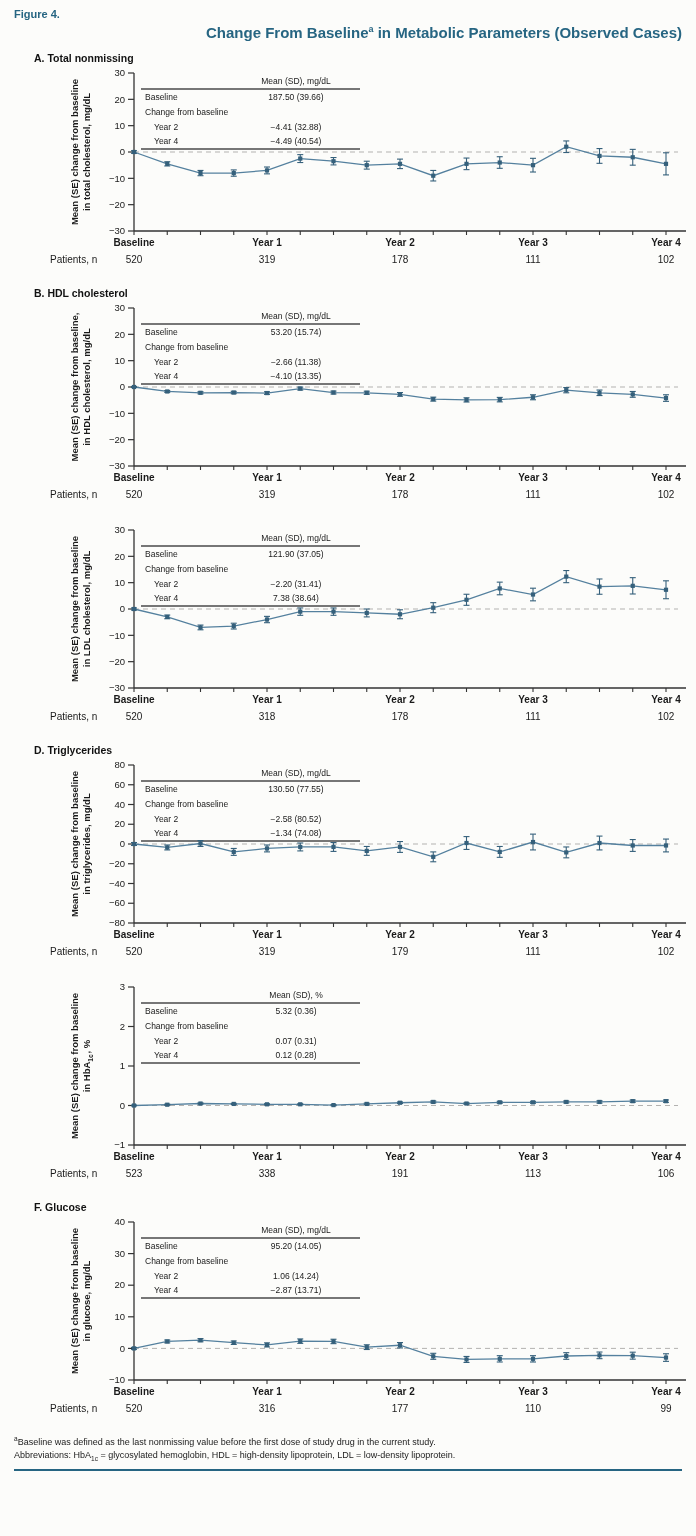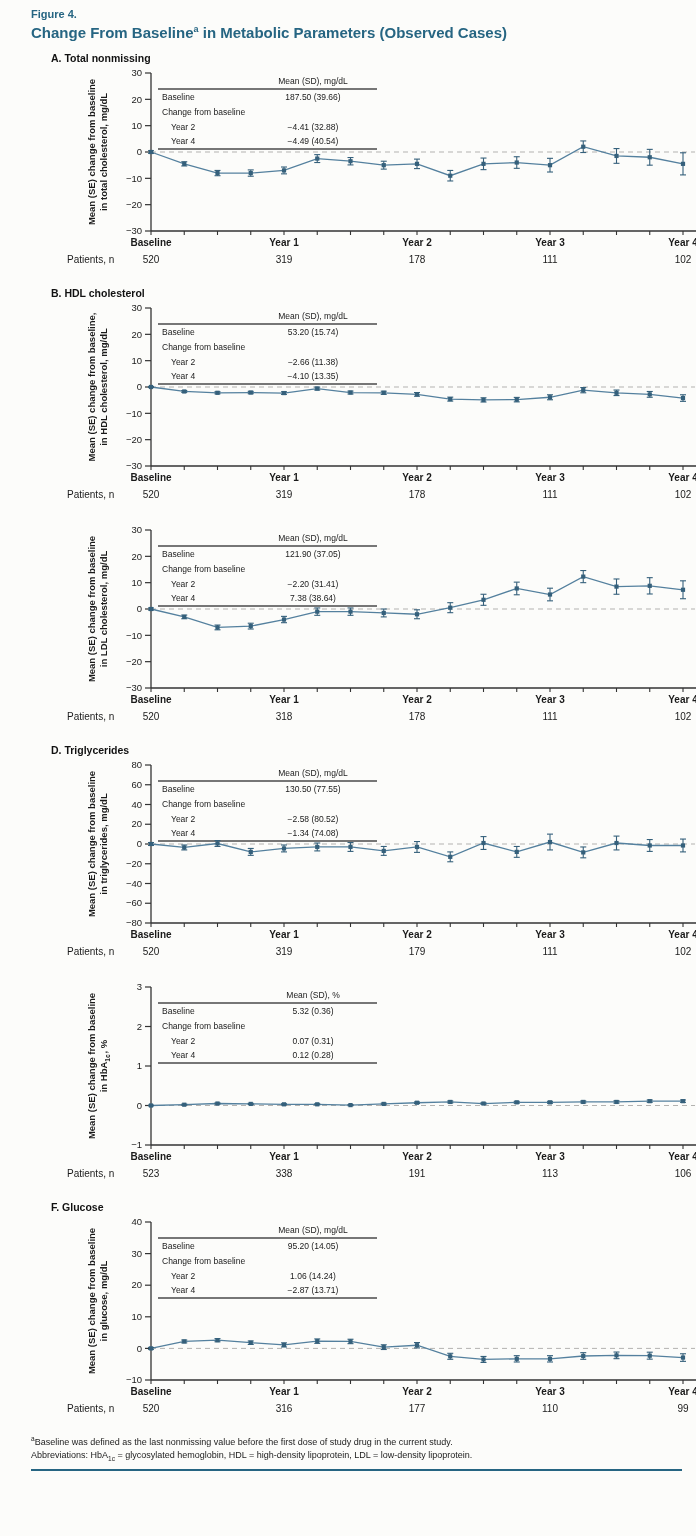--- a/index.html
+++ b/index.html
@@ -1,23 +1,23 @@
 <!DOCTYPE html>
 <html><head>
 <meta charset="utf-8">
 <style>
   html,body{margin:0;padding:0;}
   body{
     width:696px;height:1536px;background:#fcfcfa;
     font-family:"Liberation Sans", sans-serif;color:#1a1a1a;
     -webkit-font-smoothing:antialiased;
   }
-  .page{padding:8px 14px 0 31px;box-sizing:border-box;}
+  .page{padding:8px 14px 0 14px;box-sizing:border-box;}
   .fig-label{color:#266582;font-weight:bold;font-size:11px;line-height:1.2;}
-  .fig-title{color:#266582;font-weight:bold;font-size:15px;line-height:1.2;margin-top:3px;}
+  .fig-title{color:#266582;font-weight:bold;font-size:15px;line-height:1.2;margin-top:3px;text-align:right;}
   .fig-title sup{font-size:9px;}
   .panel{margin-top:10px;}
   .panel-title{font-weight:bold;font-size:10.5px;color:#111;margin:0 0 1px 20px;}
   .panel-title sub{font-size:7.5px;}
   svg.chart{display:block;}
   .footnotes{font-size:9px;color:#222;line-height:1.4;margin-top:8px;}
   .footnotes sup{font-size:6.5px;}
   .footnotes sub{font-size:6.5px;}
   .bottom-rule{border:none;border-top:2px solid #266582;margin:6px 0 0 0;}
 </style>

